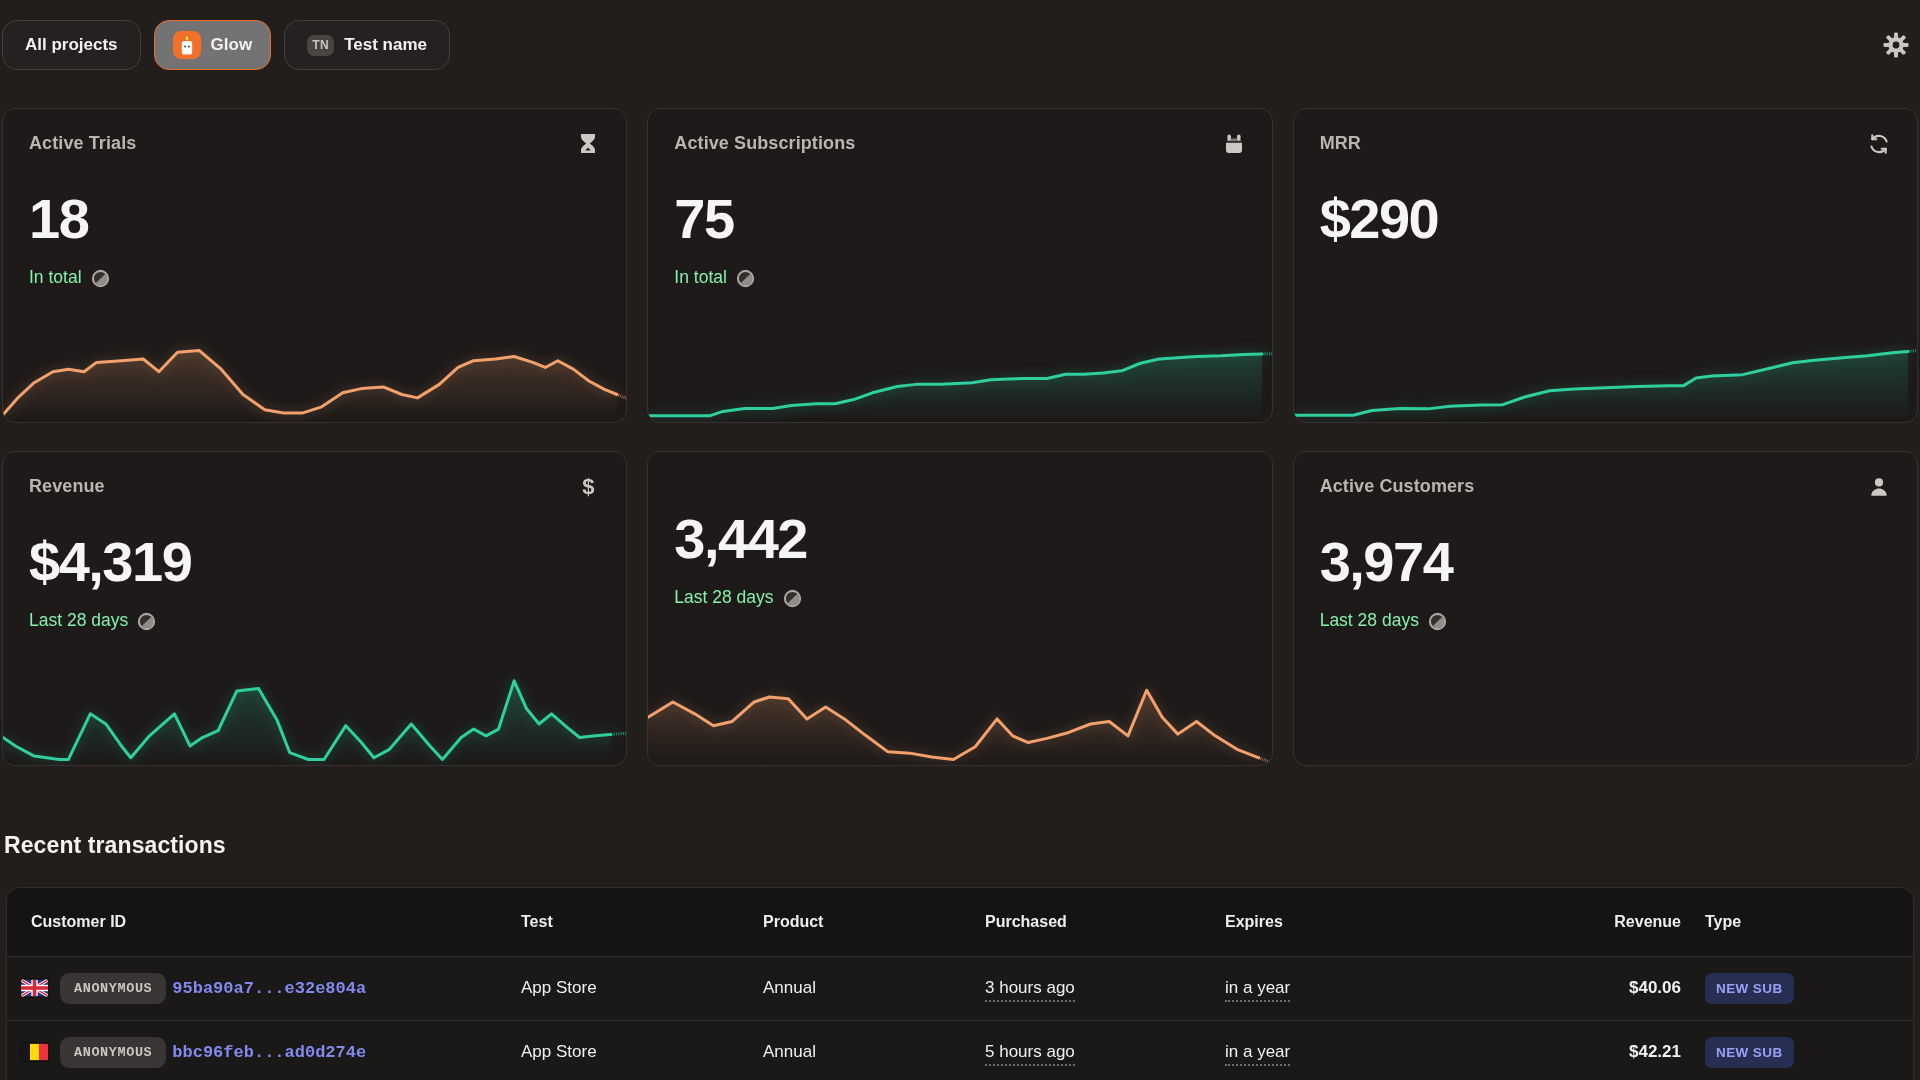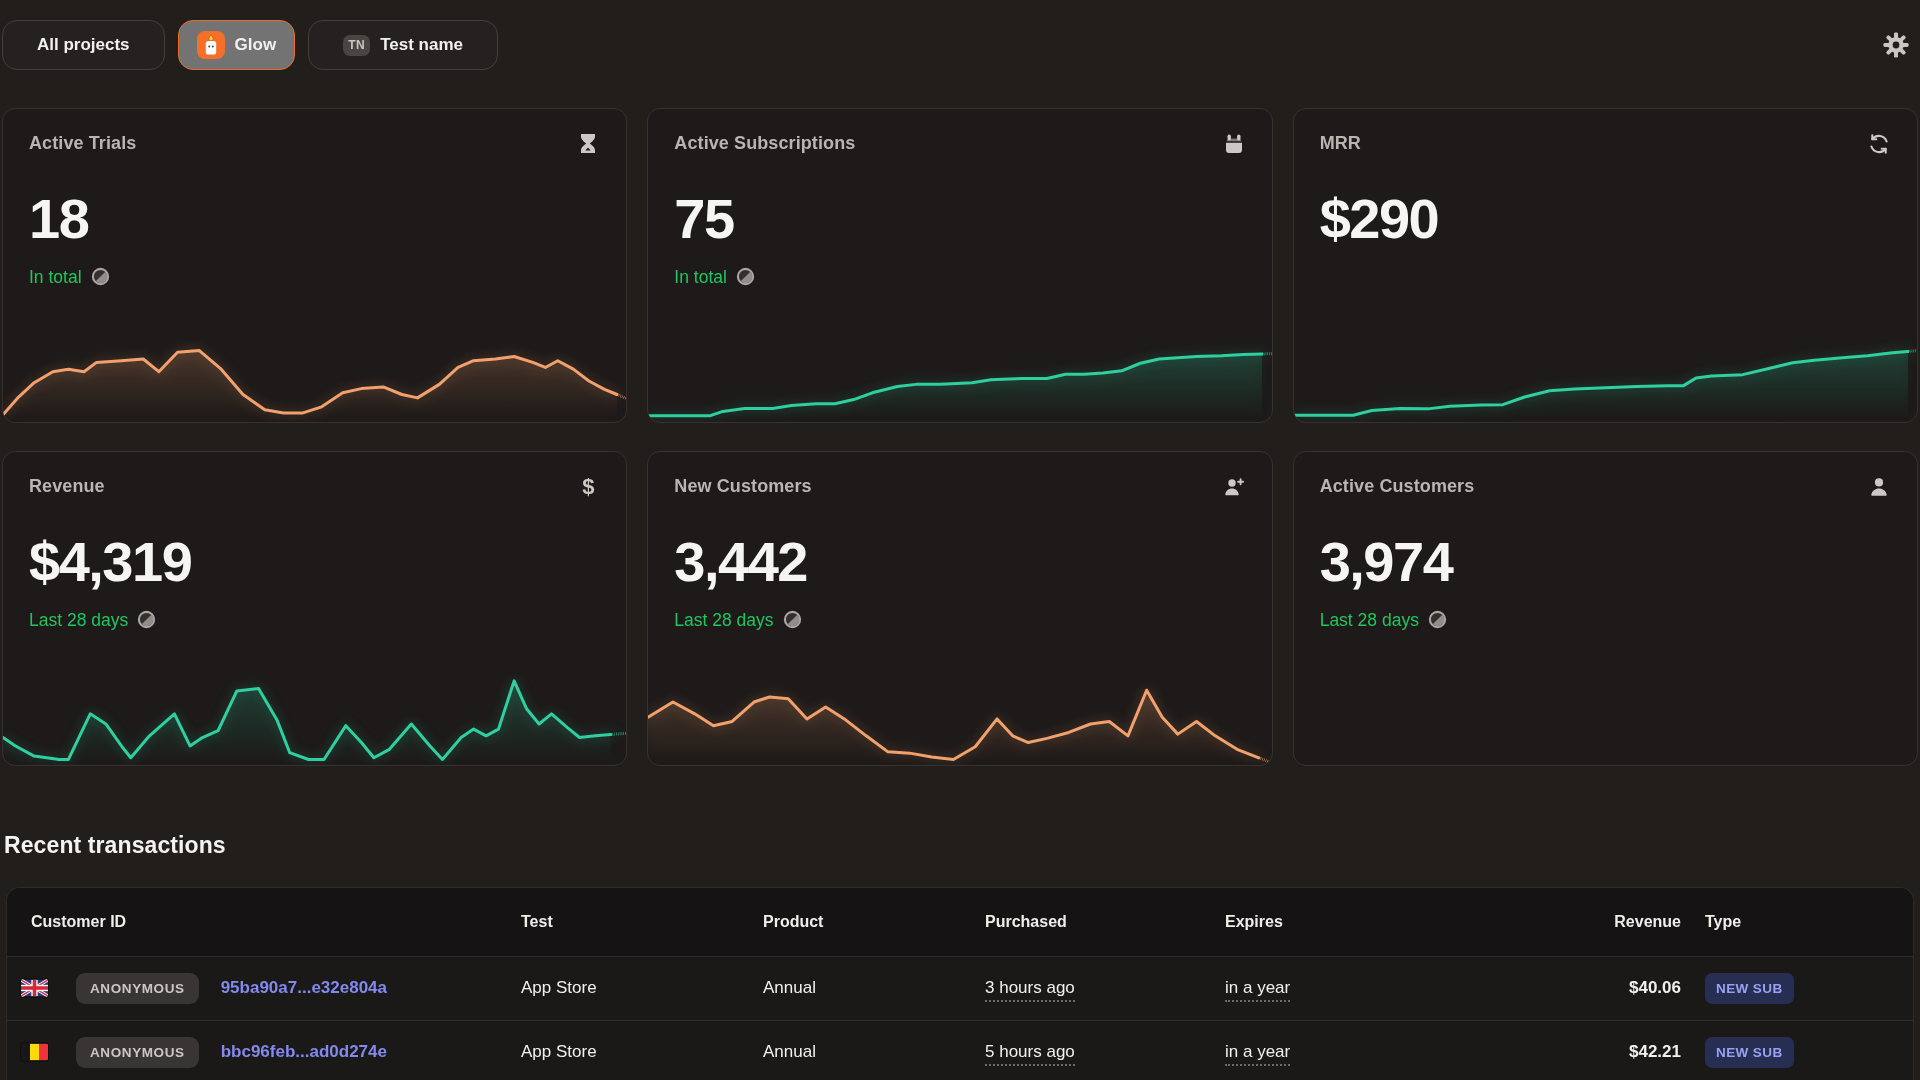--- a/index.html
+++ b/index.html
@@ -9,21 +9,21 @@
     font-family:"Liberation Sans","DejaVu Sans",sans-serif;
     color:#f3f1ef;
     -webkit-font-smoothing:antialiased;
   }
   .page { width:1920px; height:1080px; position:relative; padding:0 2px; }
 
   
   .topbar { display:flex; align-items:center; padding-top:20px; height:70px; }
   .pill {
     display:flex; align-items:center; gap:10px;
-    height:50px; padding:0 34px; margin-right:13px;
+    height:50px; padding:0 22px; margin-right:13px;
     border:1px solid #453f3c; border-radius:15px;
     background:#252120; cursor:pointer;
     font-size:17px; font-weight:700; color:#f3f1ef; white-space:nowrap;
   }
   .pill.pill-active { border:1px solid #e96d26; background:#737373; padding:0 18px; }
   .glow-ic { width:28px; height:28px; display:block; }
   .tn-badge {
     width:27px; height:21px; border-radius:7px; background:#4a4542;
     display:flex; align-items:center; justify-content:center;
     font-size:12px; font-weight:700; color:#c9c5c1; letter-spacing:.3px;
@@ -46,22 +46,22 @@
   }
   .card-head { display:flex; align-items:flex-start; justify-content:space-between; }
   .card-title { font-size:18px; font-weight:700; color:#b9b5b1; letter-spacing:.1px; }
   .card-icon { width:24px; height:24px; margin-top:-1px; }
   .card-icon svg { width:24px; height:24px; display:block; }
   .ic-dollar { font-size:22px; font-weight:700; color:#cbc8c5; line-height:24px; display:block; text-align:center; }
   .card-value {
     margin-top:30px; font-size:56px; font-weight:800;
     letter-spacing:-1.5px; color:#f7f5f3;
   }
-  .card-sub { margin-top:16px; display:flex; align-items:flex-start; gap:9px;
-    font-size:17.5px; font-weight:500; color:#22c55e; }
+  .card-sub { margin-top:16px; display:flex; align-items:flex-end; gap:9px;
+    font-size:17.5px; font-weight:500; color:#86efac; }
   .time-ic { width:19px; height:19px; display:block; }
   .spark { position:absolute; left:0; right:0; bottom:0; width:100%; height:96px; display:block; }
 
   
   .tx-heading { margin:66px 0 0 2px; font-size:23px; font-weight:800; color:#f5f3f1; letter-spacing:.1px; }
   .tx-table {
     margin:28px 4px 0 4px;
     background:#1b1918;
     border:1px solid #2e2b29;
     border-bottom:none;
@@ -80,21 +80,21 @@
   thead th.type-col { padding-left:24px; }
   tbody td {
     height:64px; border-top:1px solid #302d2b;
     font-size:17px; font-weight:500; color:#f2f0ee; padding:0 0 0 16px;
     white-space:nowrap; overflow:hidden;
   }
   tbody tr { cursor:pointer; }
   td.first { padding-left:14px; }
   td.num { text-align:right; padding:0; font-weight:600; }
   td.type-col { padding-left:24px; }
-  .cust-cell { display:flex; align-items:center; gap:28px; }
+  .cust-cell { display:flex; align-items:center; gap:12px;font-family:Liberation Mono, monospace; }
   .flag { width:27px; height:18px; border-radius:2.5px; overflow:hidden; flex:none; box-shadow:0 0 0 1px rgba(0,0,0,.35); }
   .flag svg { display:block; width:100%; height:100%; }
   .anon-badge {
     background:#393534; color:#cbc7c3; border-radius:9px;
     font-size:13.5px; font-weight:700; letter-spacing:.6px;
     padding:8px 14px; flex:none;
   }
   .cust-id { color:#8289ef; font-weight:600; margin-left:-6px; cursor:pointer; }
   .dotted { border-bottom:2px dotted #6e6a66; padding-bottom:3px; cursor:help; }
   .newsub-badge {
@@ -257,32 +257,20 @@
               <stop offset="1" stop-color="rgba(47,207,160,0)"></stop>
             </linearGradient>
           </defs>
           <path d="M0.00,100 L0.00,71.36 L2.00,80.16 L5.00,90.72 L9.00,94.24 L10.50,94.24 L14.00,46.72 L16.50,57.28 L19.00,80.16 L20.50,92.48 L23.50,69.60 L27.50,46.72 L30.00,80.16 L32.00,71.36 L34.50,64.32 L37.50,22.96 L41.00,20.32 L44.00,53.76 L46.00,87.20 L49.00,94.24 L51.50,94.24 L55.00,59.04 L57.50,76.64 L59.50,92.48 L62.00,83.68 L65.50,57.28 L68.50,80.16 L70.50,94.24 L73.50,71.36 L75.50,62.56 L77.50,69.60 L79.50,62.56 L82.00,12.40 L84.00,41.44 L86.00,57.28 L88.00,46.72 L90.50,60.80 L92.50,71.36 L95.00,69.60 L97.50,68.28 L97.50,100 Z" fill="url(#g3)"></path>
           <polyline points="0.00,71.36 2.00,80.16 5.00,90.72 9.00,94.24 10.50,94.24 14.00,46.72 16.50,57.28 19.00,80.16 20.50,92.48 23.50,69.60 27.50,46.72 30.00,80.16 32.00,71.36 34.50,64.32 37.50,22.96 41.00,20.32 44.00,53.76 46.00,87.20 49.00,94.24 51.50,94.24 55.00,59.04 57.50,76.64 59.50,92.48 62.00,83.68 65.50,57.28 68.50,80.16 70.50,94.24 73.50,71.36 75.50,62.56 77.50,69.60 79.50,62.56 82.00,12.40 84.00,41.44 86.00,57.28 88.00,46.72 90.50,60.80 92.50,71.36 95.00,69.60 97.50,68.28" fill="none" stroke="#2FCFA0" stroke-width="3" stroke-linejoin="round" stroke-linecap="round" vector-effect="non-scaling-stroke"></polyline>
           <polyline points="97.50,68.28 101.5,66.17" fill="none" stroke="#2FCFA0" stroke-width="3" stroke-dasharray="0.7 1.1" vector-effect="non-scaling-stroke" opacity="0.75"></polyline>
         </svg>
     </article>
 
     <article class="card">
-      <div class="card-head">
-        <h3 class="card-title">New Customers</h3>
-        <span class="card-icon">
-            <svg viewBox="0 0 24 24">
-              <g fill="#cbc8c5">
-                <circle cx="10" cy="8" r="3.7"></circle>
-                <path d="M3.3 19.2c.7-3.5 3.4-5.6 6.7-5.6s6 2.1 6.7 5.6c.1.5-.3 1-.9 1H4.2c-.6 0-1-.5-.9-1z"></path>
-              </g>
-              <path d="M18.6 4.2v5M16.1 6.7h5" stroke="#cbc8c5" stroke-width="1.9" stroke-linecap="round" fill="none"></path>
-            </svg>
-          </span>
-      </div>
       <div class="card-value">3,442</div>
       <div class="card-sub">
         <span>Last 28 days</span>
         <span class="time-ic"><svg viewBox="0 0 20 20">
               <circle cx="10" cy="10" r="8" fill="#34302e" stroke="#a9a6a3" stroke-width="2.2"></circle>
               <path d="M4.9 15.1 A7.2 7.2 0 0 0 15.1 4.9 L4.9 15.1 Z" fill="#908d8a"></path>
             </svg></span>
       </div>
       <svg class="spark" viewBox="0 0 100 100" preserveAspectRatio="none" style="filter: drop-shadow(rgba(242, 161, 109, 0.35) 0px 0px 6px);">
           <defs>

